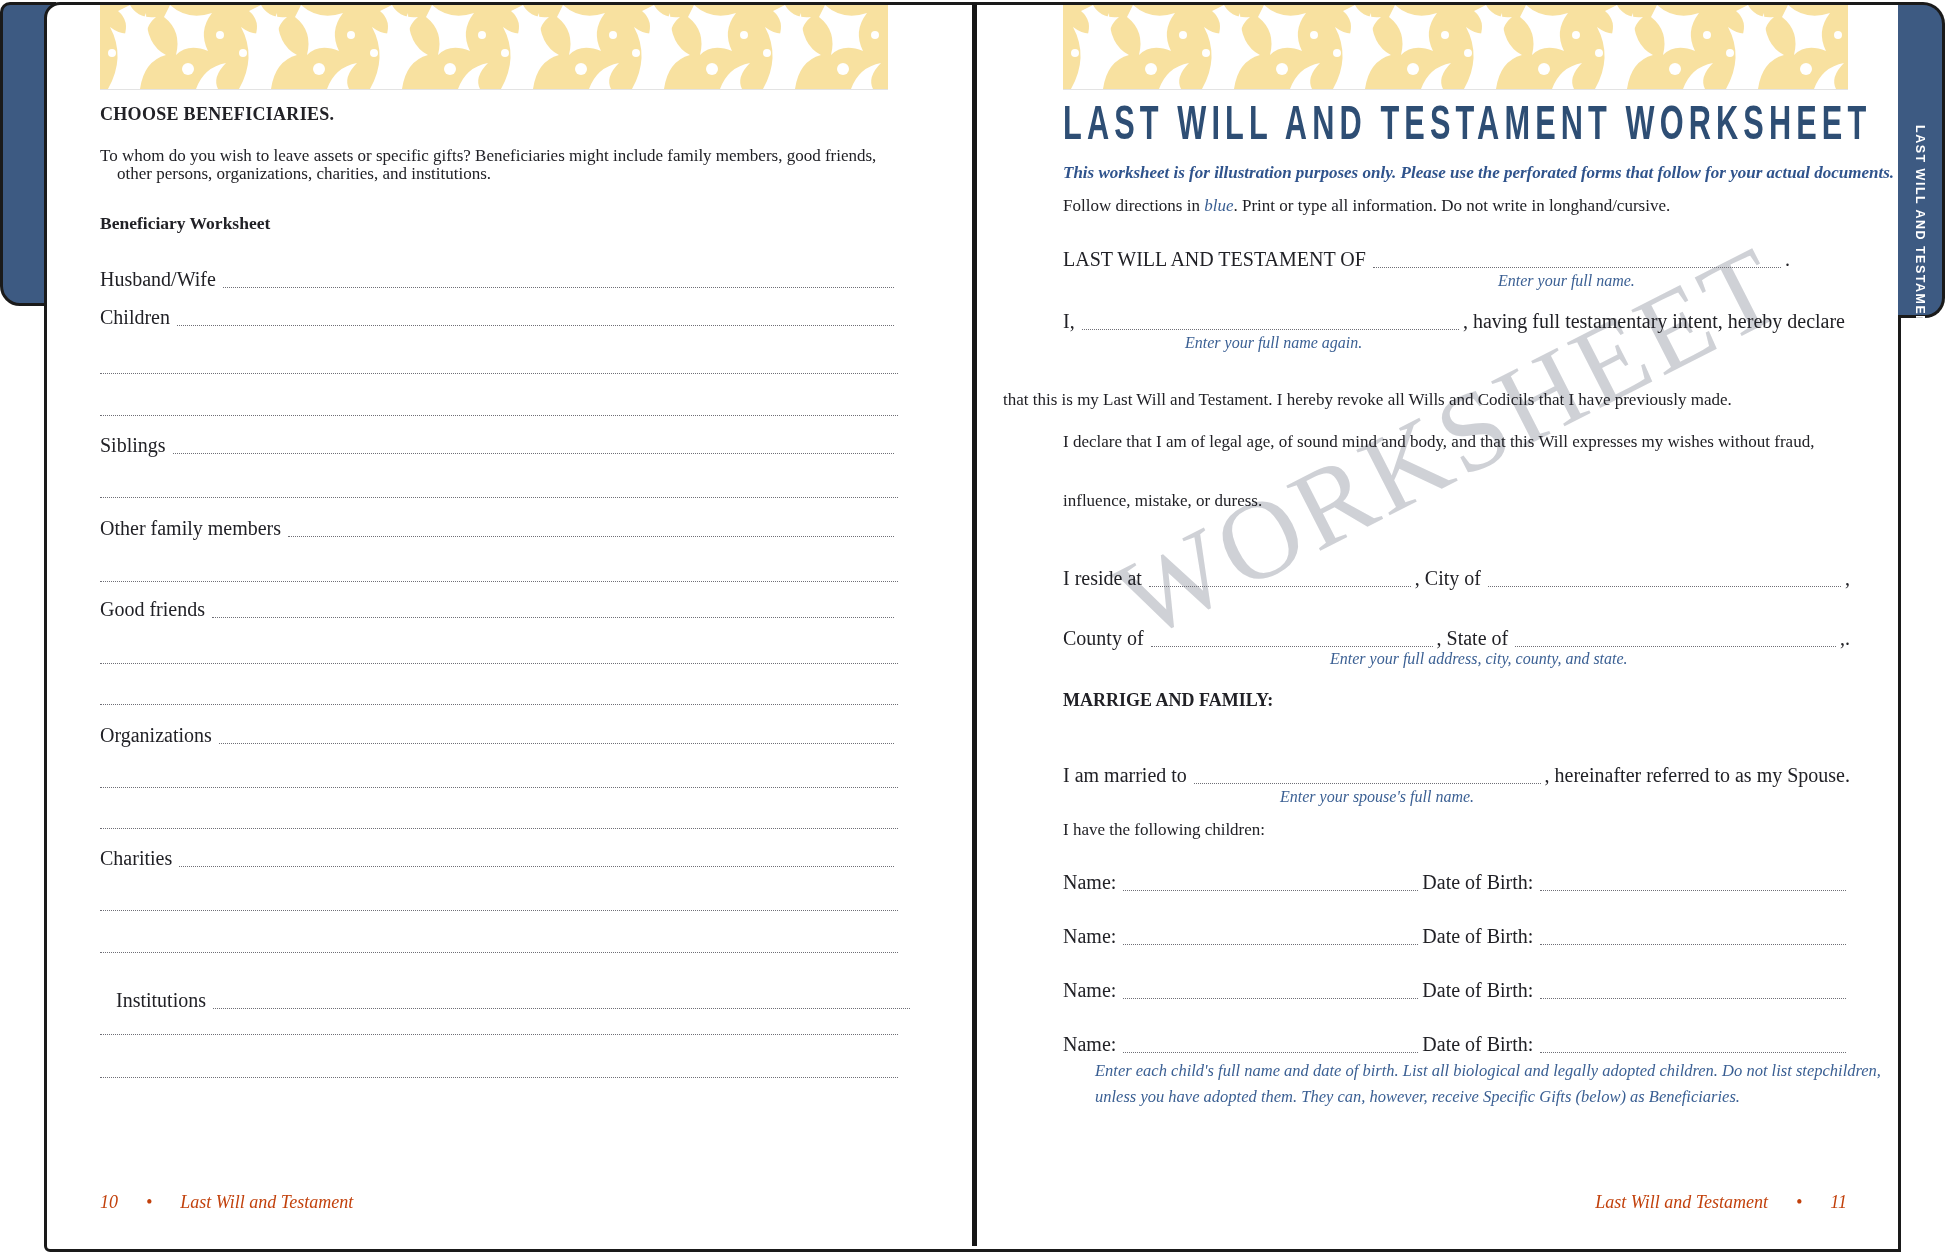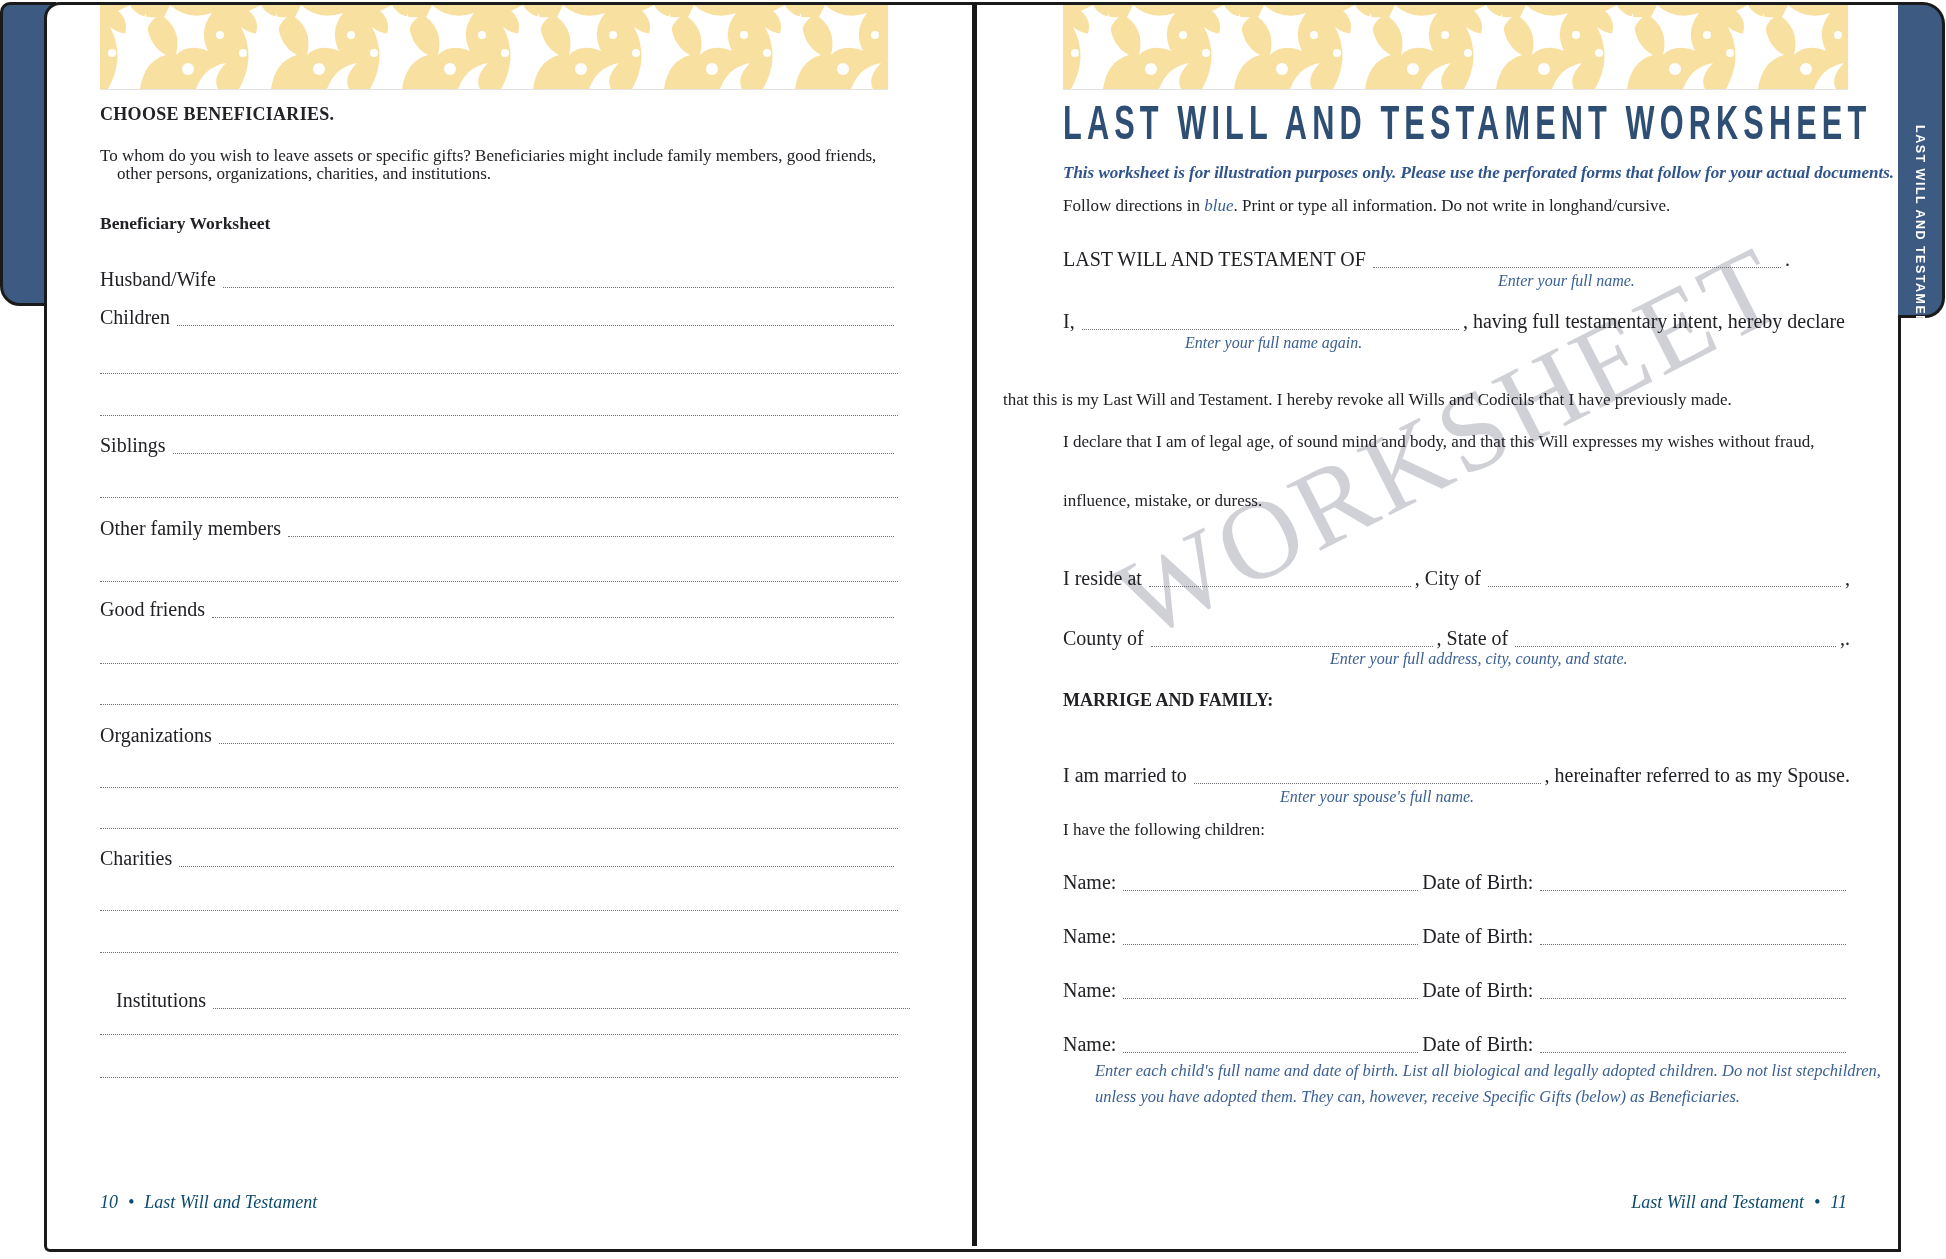--- a/index.html
+++ b/index.html
@@ -30,22 +30,22 @@
        font-size:20px;line-height:24px;white-space:nowrap;}
   .wl{border-bottom:1px dotted #6f6f76;height:18px;margin:0 4px 3px 7px;}
   .grow{flex:1 1 auto;}
   .bl{position:absolute;height:0;border-bottom:1px dotted #6f6f76;z-index:4;}
   .helper{position:absolute;z-index:4;font-style:italic;font-size:16px;color:#3a5f93;white-space:nowrap;}
   .blueword{font-style:italic;color:#3a5f93;}
   .notice{font-style:italic;font-weight:700;font-size:17px;color:#2f538c;}
   .rp-title{position:absolute;left:1063px;top:98px;z-index:4;font-family:"Liberation Sans",sans-serif;
        font-weight:700;font-size:48px;line-height:50px;letter-spacing:8px;color:#2e4e74;
        transform:scaleX(0.64);transform-origin:left top;white-space:nowrap;}
-  .foot{position:absolute;top:1192px;display:flex;gap:10px;z-index:4;
-       font-style:italic;font-size:18px;color:#0c4a6e;align-items:baseline;}
+  .foot{position:absolute;top:1192px;display:flex;gap:28px;z-index:4;
+       font-style:italic;font-size:18px;color:#c2410c;align-items:baseline;}
   .watermark{position:absolute;left:1080px;top:378px;width:740px;text-align:center;z-index:3;
        font-size:112px;letter-spacing:4px;color:rgba(168,171,180,0.55);
        transform:rotate(-27deg);white-space:nowrap;}
   .note-lines{position:absolute;z-index:4;font-style:italic;font-size:16.5px;line-height:26px;
        color:#3a5f93;white-space:nowrap;}
 </style>
 </head>
 <body>
 
 <div class="canvas">

